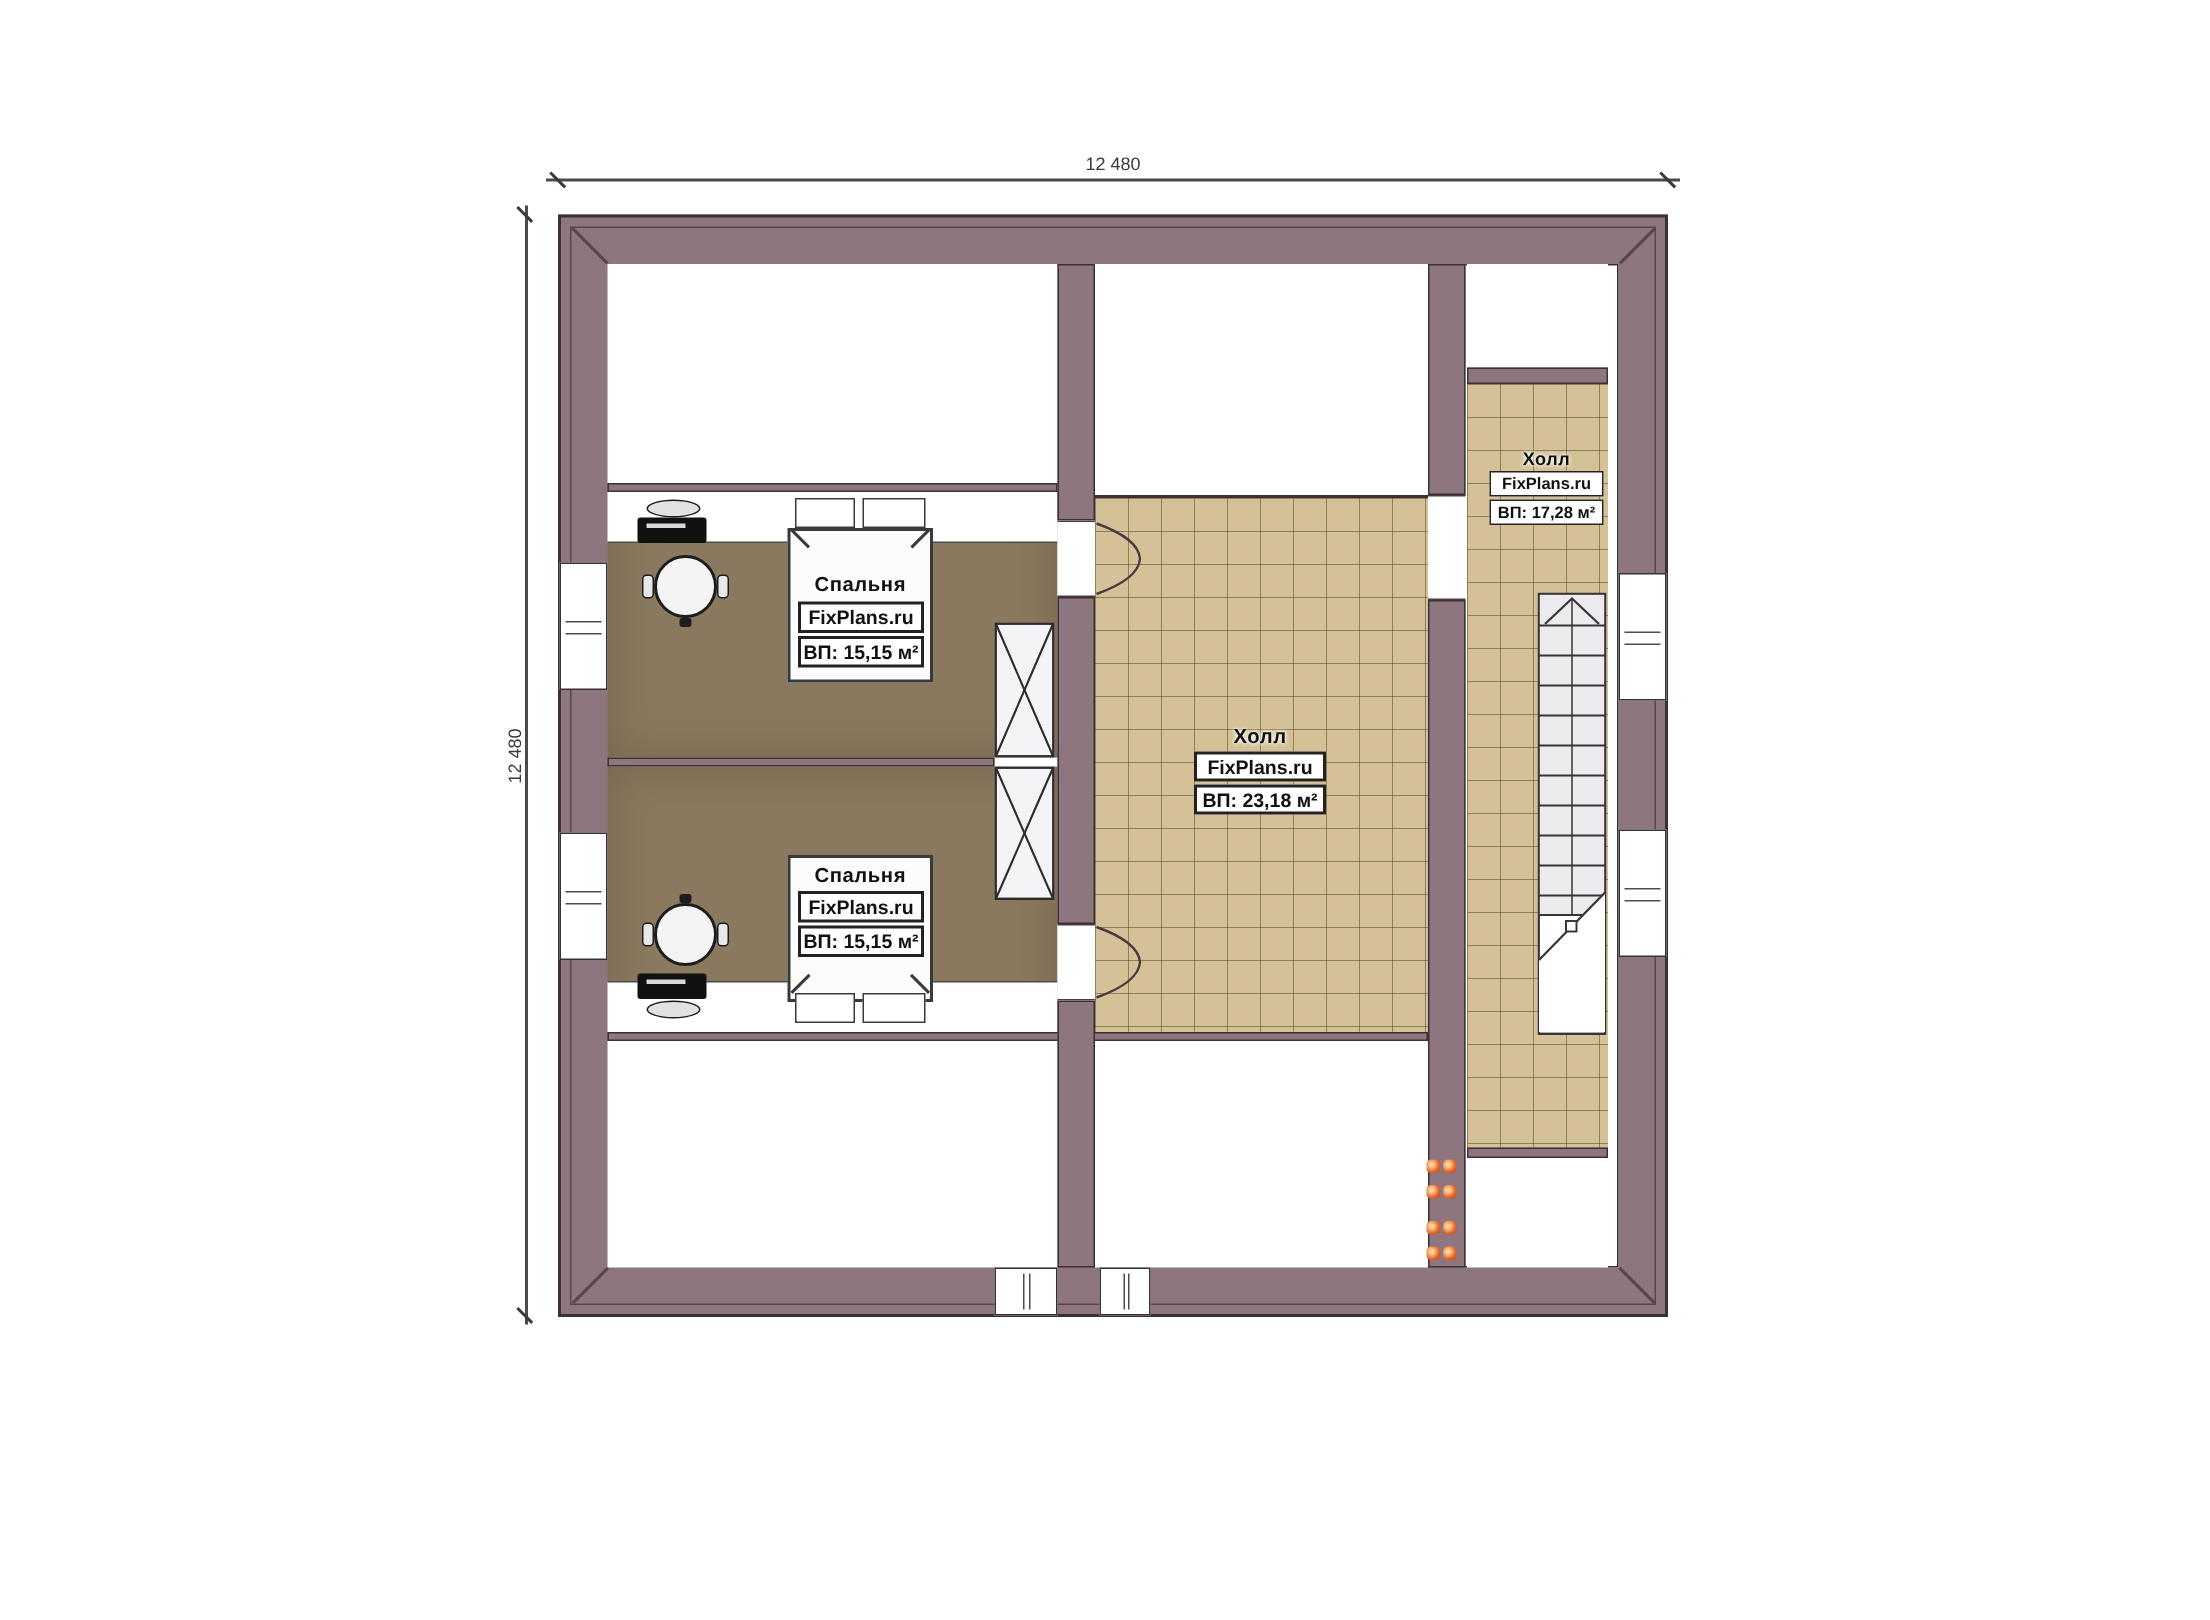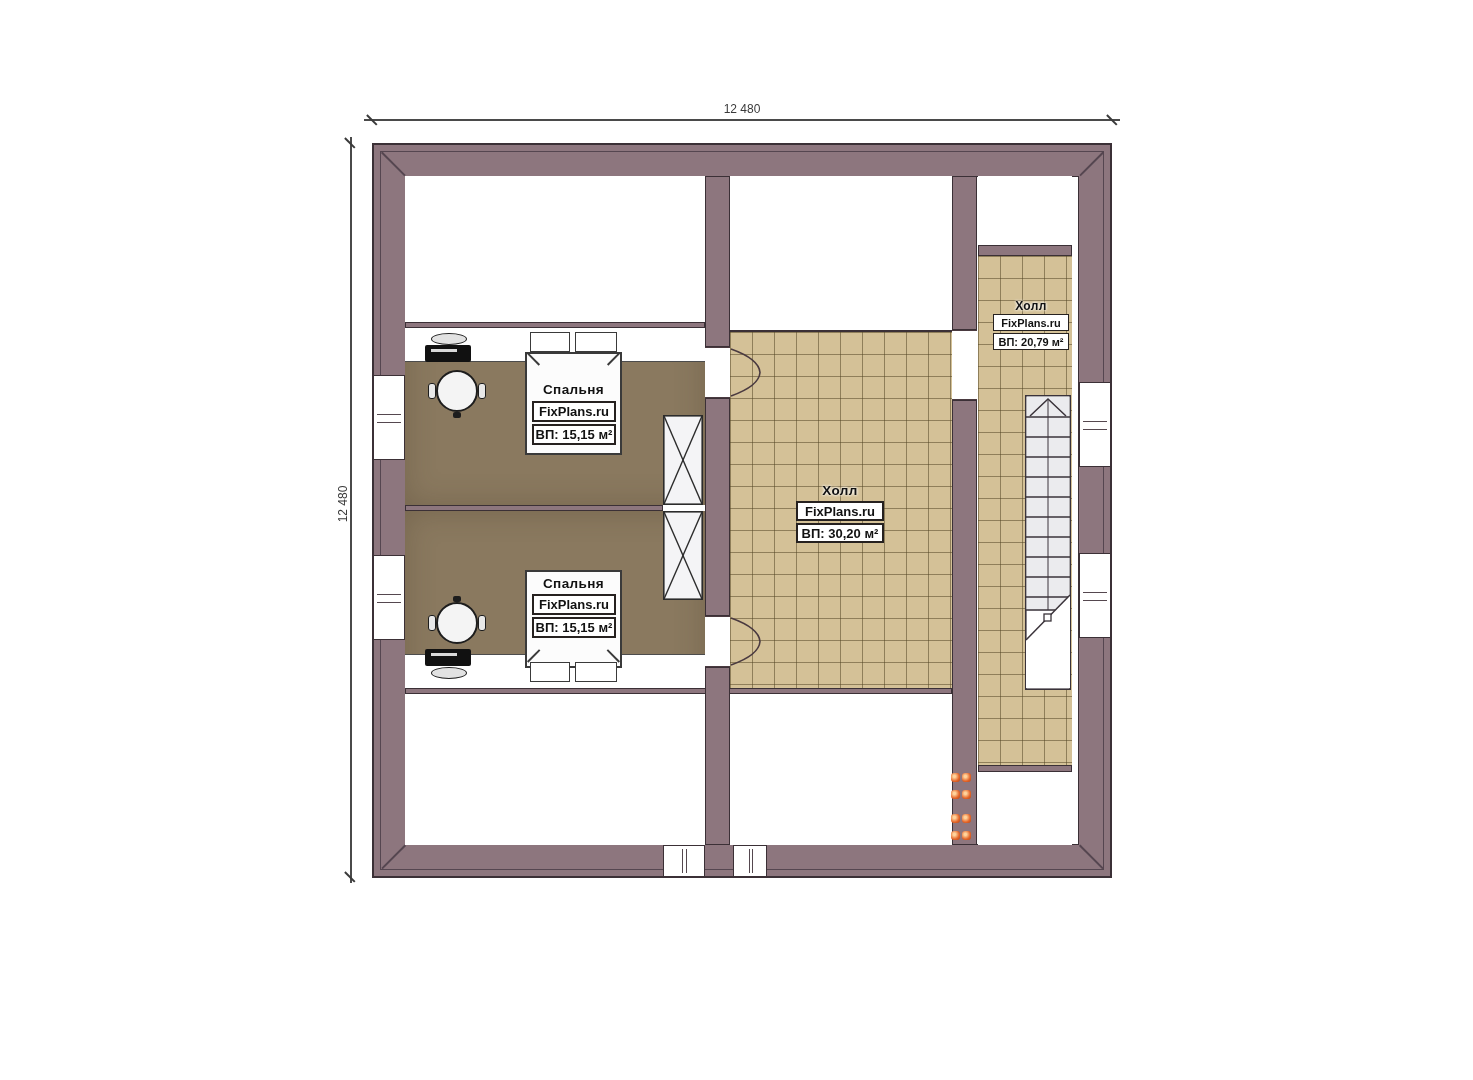--- a/index.html
+++ b/index.html
@@ -192,25 +192,25 @@
   <div class="abs chair-arm" style="left:56px;top:472px;width:8px;height:16px;"></div>
   <div class="abs chair-arm" style="left:106px;top:472px;width:8px;height:16px;"></div>
   <div class="abs chair-seat" style="left:64px;top:459px;width:42px;height:42px;"></div>
   <div class="abs desk-unit" style="left:53px;top:506px;width:46px;height:17px;">
       <div class="desk-slot"></div>
     </div>
   <div class="abs desk-disc" style="left:59px;top:524px;width:36px;height:12px;"></div>
 
   <div class="abs room-name" style="left:424px;top:340px;width:88px;">Холл</div>
   <div class="abs label-box" style="left:424px;top:358px;width:88px;height:20px;">FixPlans.ru</div>
-  <div class="abs label-box" style="left:424px;top:380px;width:88px;height:20px;">ВП: 30,20 м²</div>
+  <div class="abs label-box" style="left:424px;top:380px;width:88px;height:20px;">ВП: 23,18 м²</div>
 
   <div class="abs room-name small" style="left:621px;top:156px;width:76px;">Холл</div>
   <div class="abs label-box small" style="left:621px;top:171px;width:76px;height:17px;">FixPlans.ru</div>
-  <div class="abs label-box small" style="left:621px;top:190px;width:76px;height:17px;">ВП: 20,79 м²</div>
+  <div class="abs label-box small" style="left:621px;top:190px;width:76px;height:17px;">ВП: 17,28 м²</div>
 
   <div class="abs" style="left:579px;top:630px;width:22px;height:70px;">
     <div class="dot-row" style="top:0;">
         <div class="dot"></div>
         <div class="dot"></div>
       </div>
     <div class="dot-row" style="top:17px;">
         <div class="dot"></div>
         <div class="dot"></div>
       </div>

